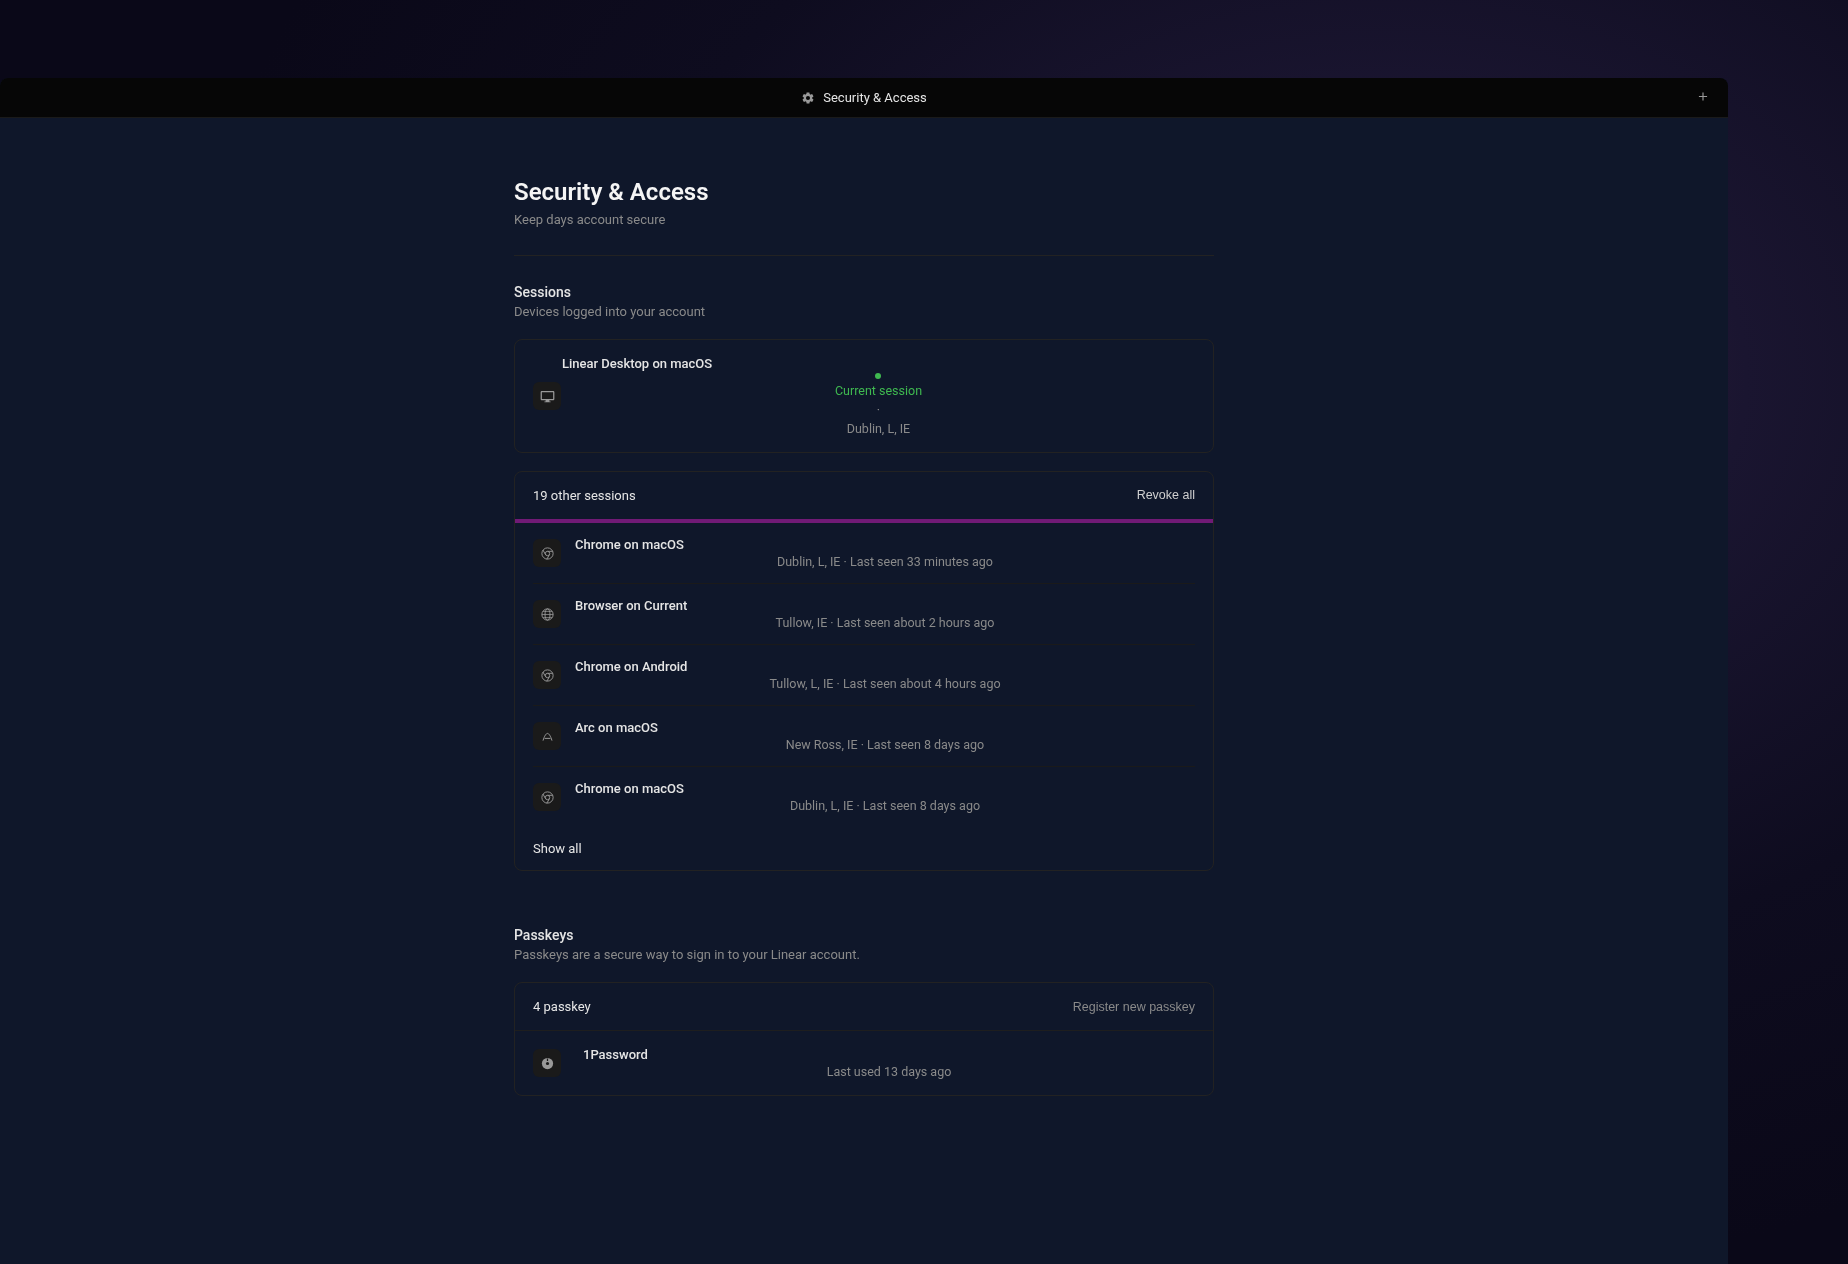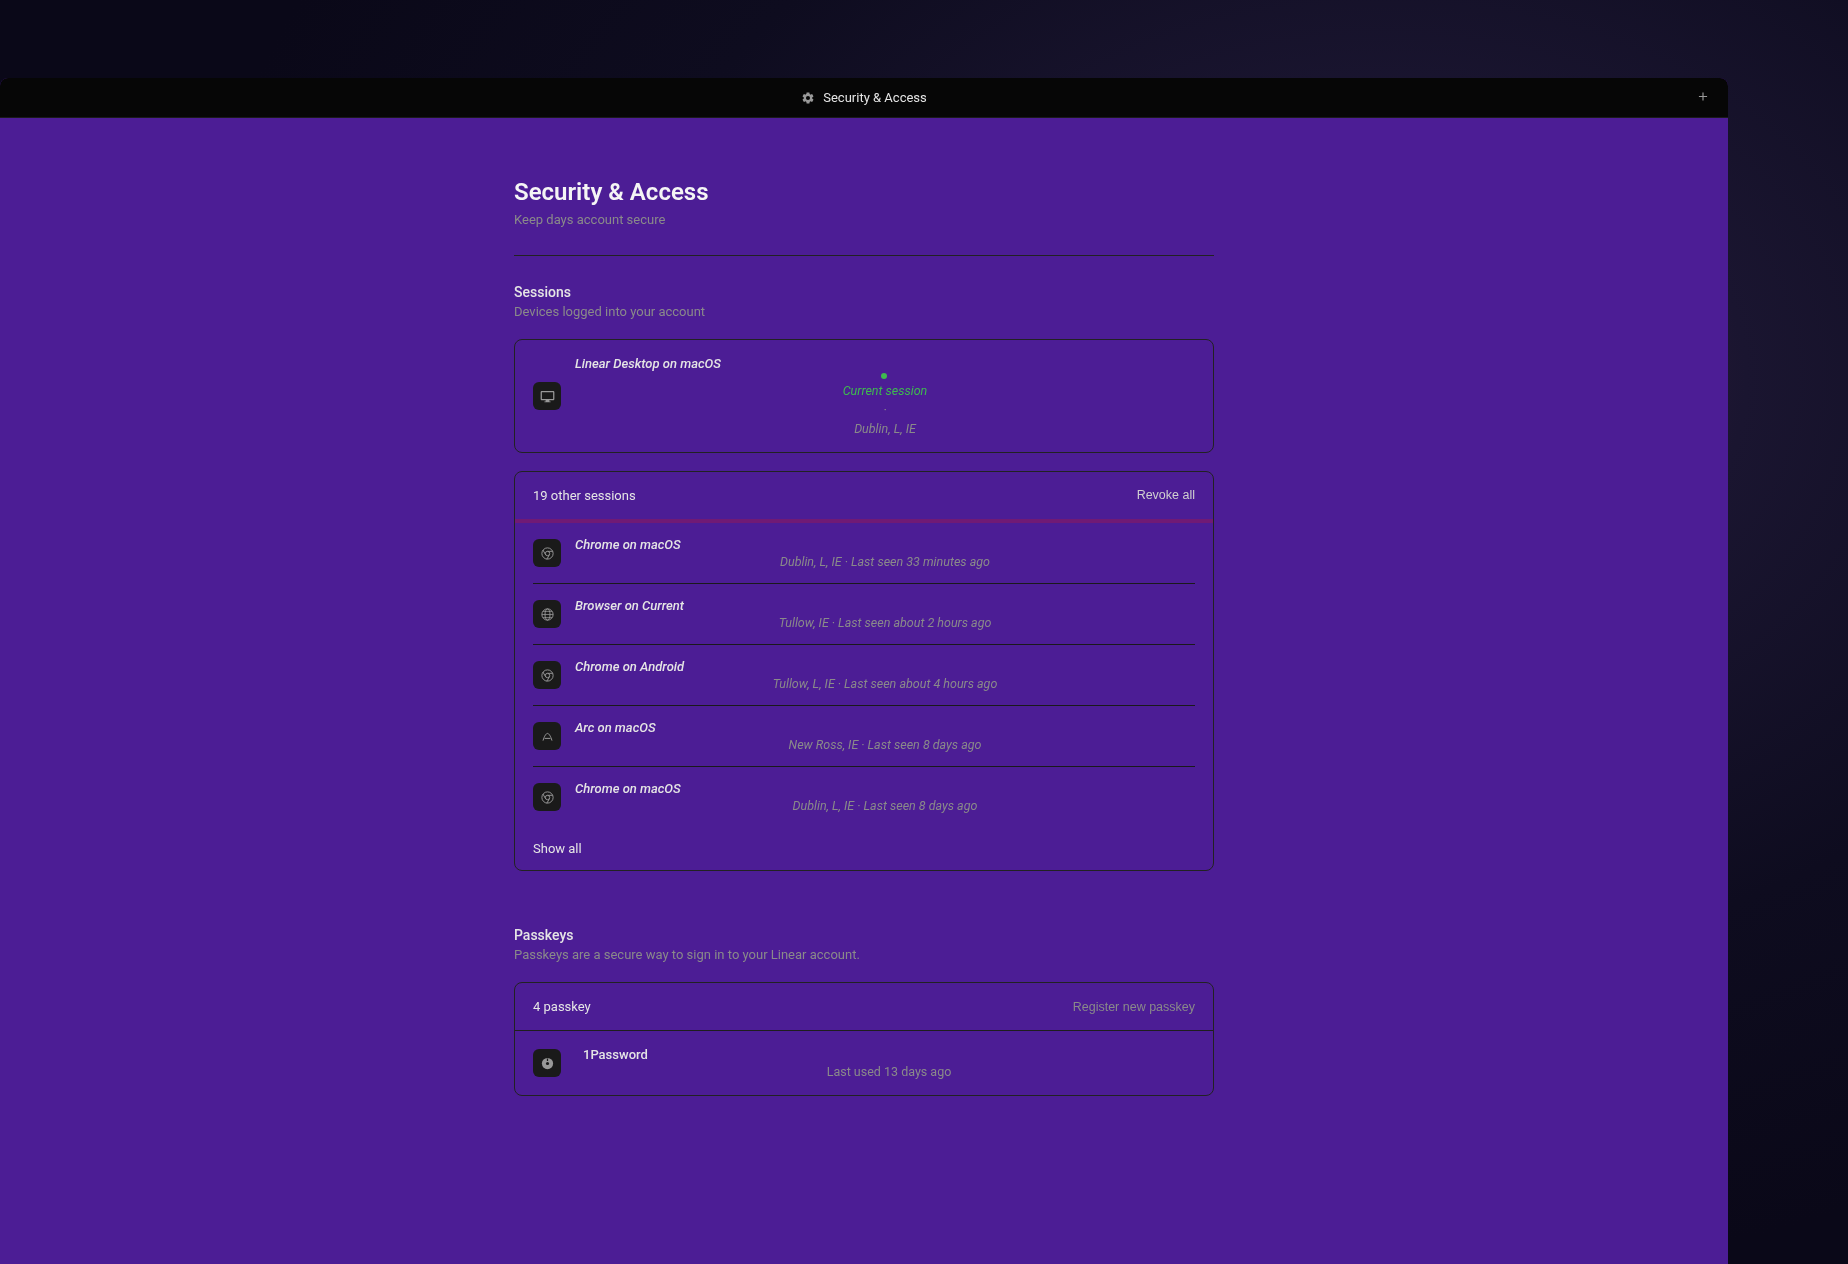--- a/index.html
+++ b/index.html
@@ -9,21 +9,21 @@
   min-height: 100vh;
   color: #e5e5e5;
   font-size: 13px;
 }
 .outer-wrap {
   padding-top: 78px;
   padding-left: 0;
   padding-right: 120px;
 }
 .app-window {
-  background: #4c1d95;
+  background: #0f172a;
   border-radius: 8px 8px 0 0;
   min-height: calc(100vh - 78px);
   overflow: hidden;
 }
 .titlebar {
   height: 40px;
   display: flex;
   align-items: center;
   justify-content: center;
   position: relative;
@@ -98,23 +98,22 @@
 }
 .card {
   border: 1px solid #222;
   border-radius: 8px;
   background: transparent;
 }
 .current-session {
   padding: 16px 18px;
   display: flex;
   align-items: center;
-  gap: 14px;
+  gap: 1px;
   margin-bottom: 18px;
-  font-style: italic;
 }
 .session-icon-wrap {
   width: 28px;
   height: 28px;
   background: #1a1a1a;
   border-radius: 6px;
   display: flex;
   align-items: center;
   justify-content: center;
   flex-shrink: 0;
@@ -156,21 +155,21 @@
   color: #e5e5e5;
 }
 .revoke-all {
   font-size: 12.5px;
   color: #d0d0d0;
   cursor: pointer;
   background: none;
   border: none;
   padding-left: 37px;
 }
-.session-list { padding: 0 18px; font-style: italic; }
+.session-list { padding: 0 18px; }
 .session-row {
   display: flex;
   align-items: center;
   gap: 14px;
   padding: 14px 0;
   border-bottom: 1px solid #1a1a1a;
 }
 .session-row:last-child { border-bottom: none; }
 .show-all {
   padding: 14px 18px;

